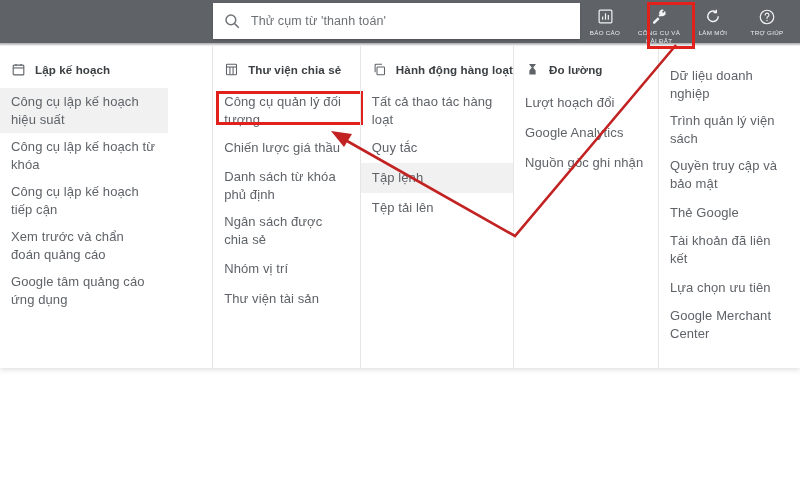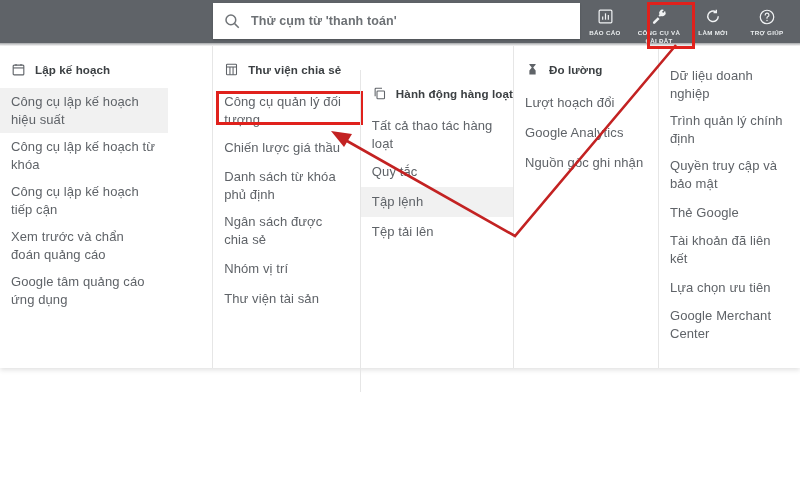--- a/index.html
+++ b/index.html
@@ -8,21 +8,21 @@
     background: #ffffff;
     font-family: "Liberation Sans", sans-serif;
     overflow: hidden;
   }
   #app { position: relative; width: 800px; height: 500px; }
 
   
   .topbar {
     position: absolute; left: 0; top: 0; width: 800px; height: 43px;
     background: #5f6368;
-    display: flex; align-items: center; font-weight: bold;
+    display: flex; align-items: center;
   }
   .topbar-shadow {
     position: absolute; left: 0; top: 43px; width: 800px; height: 3px;
     background: linear-gradient(to bottom, rgba(90,94,98,.55), rgba(255,255,255,0));
   }
   .search-wrap {
     position: absolute; left: 213px; top: 3px; width: 367px; height: 36px;
     background: #ffffff; display: flex; align-items: center;
     padding: 0 10px; box-shadow: 0 1px 2px rgba(0,0,0,.18);
   }
@@ -55,21 +55,21 @@
   .panel {
     position: absolute; left: 0; top: 46px; width: 800px; height: 322px;
     background: #ffffff;
     box-shadow: 0 2px 5px rgba(0,0,0,.12);
   }
   .cols { display: flex; height: 100%; }
   .col { position: relative; height: 100%; padding-top: 10px; }
   .col + .col { border-left: 1px solid #e6e6e6; }
   .c0 { width: 180px; }
   .c1 { width: 158px; margin-left: 44px; }
-  .c2 { width: 155px; margin-top: 24px; }
+  .c2 { width: 155px; }
   .c3 { width: 155px; }
   .c4 { width: 152px; }
 
   .col-head {
     display: flex; align-items: center; gap: 9px;
     padding: 4px 0 4px 11px; height: 26px;
   }
   .col-head .hicon { width: 15px; height: 15px; flex: 0 0 15px; color: #5f6368; }
   .col-head .hicon svg { display: block; }
   .col-head .htxt {
@@ -238,21 +238,21 @@
         <div class="items">
           <div class="item">Lượt hoạch đổi</div>
           <div class="item">Google Analytics</div>
           <div class="item">Nguồn gốc ghi nhận</div>
         </div>
       </div>
 
       <div class="col c4">
         <div class="items">
           <div class="item">Dữ liệu doanh nghiệp</div>
-          <div class="item">Trình quản lý chính định</div>
+          <div class="item">Trình quản lý viện sách</div>
           <div class="item">Quyền truy cập và bảo mật</div>
           <div class="item">Thẻ Google</div>
           <div class="item">Tài khoản đã liên kết</div>
           <div class="item">Lựa chọn ưu tiên</div>
           <div class="item">Google Merchant Center</div>
         </div>
       </div>
 
     </div>
   </div>

